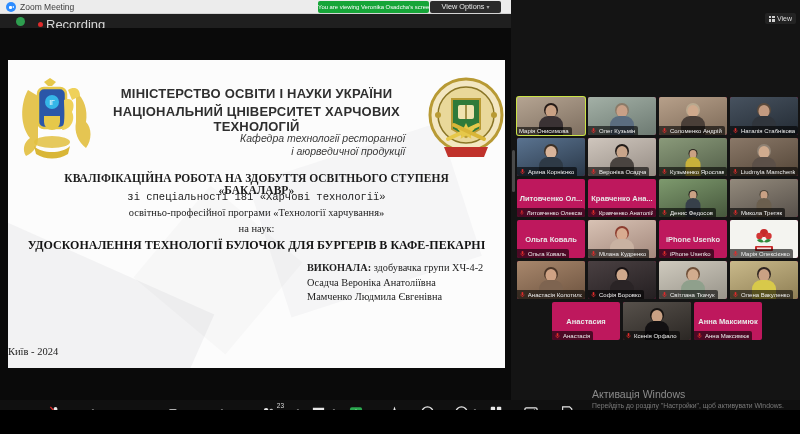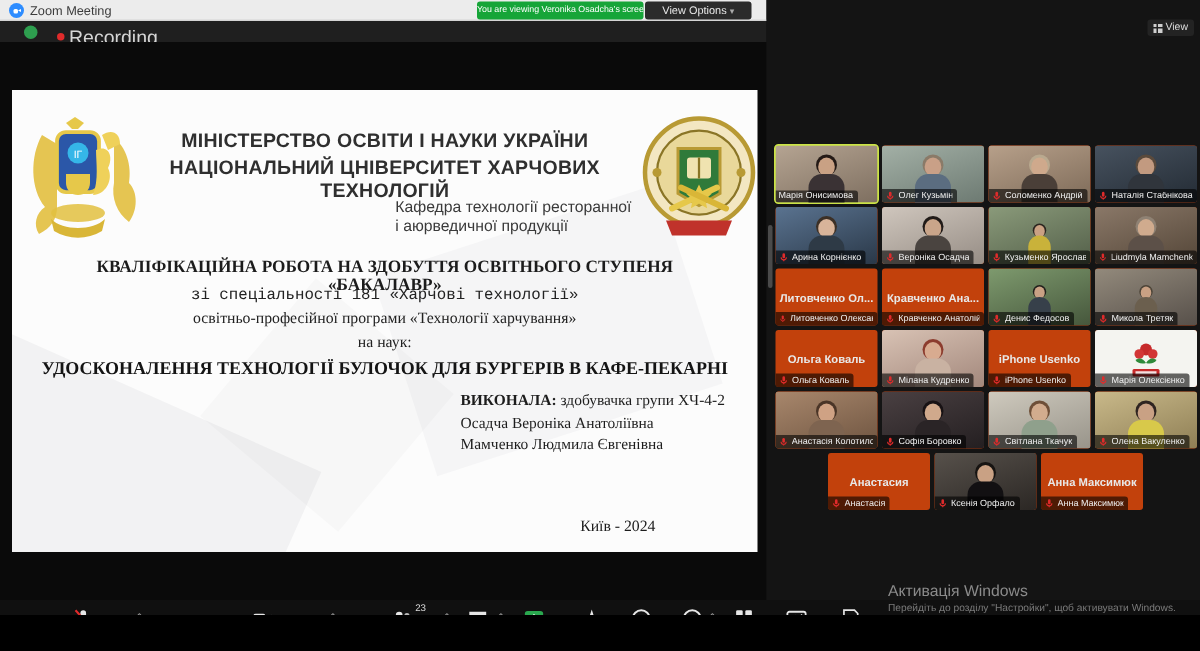--- a/index.html
+++ b/index.html
@@ -29,41 +29,41 @@
   
   #screen { position:absolute; left:0; top:28px; width:511px; height:372px; background:#0a0a0a; }
   #slide { position:absolute; left:8px; top:32px; width:497px; height:308px; background:#fcfcfc; overflow:hidden; }
   .deco { position:absolute; background:rgba(120,120,130,0.07); }
   #deco1 { left:-60px; bottom:-70px; width:240px; height:180px; transform:rotate(24deg); }
   #deco2 { right:40px; top:90px; width:200px; height:140px; transform:rotate(-18deg); background:rgba(120,120,130,0.05); }
   #deco3 { left:150px; top:150px; width:120px; height:120px; transform:rotate(40deg); background:rgba(120,120,130,0.04); }
   .slide-line { position:absolute; left:95px; right:95px; text-align:center; color:#2f2f2f; }
   #sl-h1 { top:26px; font-size:13px; font-weight:bold; letter-spacing:.2px; }
   #sl-h2 { top:44px; font-size:13px; font-weight:bold; letter-spacing:.2px; }
-  #sl-dept { position:absolute; right:84px; top:72px; font-size:10.5px; color:#3a3a3a; line-height:13px; }
+  #sl-dept { position:absolute; right:100px; top:72px; text-align:right; font-style:italic; font-size:10.5px; color:#3a3a3a; line-height:13px; }
   .serif { font-family:"Liberation Serif", serif; }
   #sl-qual { top:112px; left:30px; right:30px; font-size:11.5px; font-weight:bold; color:#1c1c1c; }
   #sl-spec { top:131px; left:30px; right:30px; font-size:10.5px; color:#222;font-family:Liberation Mono, monospace; }
   #sl-prog { top:147px; left:30px; right:30px; font-size:10.5px; color:#222; }
   #sl-theme-label { top:163px; left:30px; right:30px; font-size:10.5px; color:#222; }
   #sl-theme { top:178px; left:10px; right:10px; font-size:12px; font-weight:bold; color:#141414; }
   #sl-exec { position:absolute; left:299px; top:201px; font-size:10.3px; color:#1d1d1d; line-height:14.5px; }
   #sl-exec b { font-weight:bold; }
-  #sl-city { position:absolute; left:0; right:68px; top:286px; text-align:right; font-size:10.5px; color:#1d1d1d; }
+  #sl-city { position:absolute; left:0; right:56px; top:286px; text-align:left; font-size:10.5px; color:#1d1d1d; }
   
   #emblem-left { position:absolute; left:6px; top:16px; }
   #emblem-right { position:absolute; left:418px; top:13px; }
   
   #panel { position:absolute; left:511px; top:0; width:289px; height:400px; background:#141414; }
   #panel-scroll { position:absolute; left:1px; top:150px; width:3px; height:42px; background:#4a4a4a; border-radius:2px; }
   #view-btn { position:absolute; right:4px; top:13px; height:11px; padding:0 4px; background:#232323; border-radius:2px;
     color:#dcdcdc; font-size:7px; line-height:11px; display:flex; align-items:center; gap:2px; }
   #view-btn .grid-glyph { width:6px; height:6px; display:grid; grid-template-columns:1fr 1fr; gap:1px; }
   #view-btn .grid-glyph i { background:#cfcfcf; }
-  .tile { position:absolute; width:68px; height:38px; background:#c2410c; border-radius:2px; overflow:hidden; }
+  .tile { position:absolute; width:68px; height:38px; background:#be185d; border-radius:2px; overflow:hidden; }
   .tile.active { outline:2px solid #cbe346; outline-offset:-1px; }
   .tile .vbg { position:absolute; inset:0; }
   .tile .hair { position:absolute; left:50%; transform:translateX(-50%); top:6px; width:14px; height:14px; border-radius:50%; }
   .tile .head { position:absolute; left:50%; transform:translateX(-50%); top:8px; width:11px; height:12px; border-radius:50% 50% 45% 45%; }
   .tile .body { position:absolute; left:50%; transform:translateX(-50%); top:19px; width:24px; height:20px; border-radius:9px 9px 0 0; }
   .tile.small .hair { top:11px; width:9px; height:9px; }
   .tile.small .head { top:12px; width:7px; height:8px; }
   .tile.small .body { top:19px; width:15px; height:19px; }
   .tile .display-name { position:absolute; inset:0; display:flex; align-items:center; justify-content:center;
     color:#e8e8e8; font-size:7.5px; font-weight:bold; text-align:center; padding:0 2px; white-space:nowrap; overflow:hidden; }

